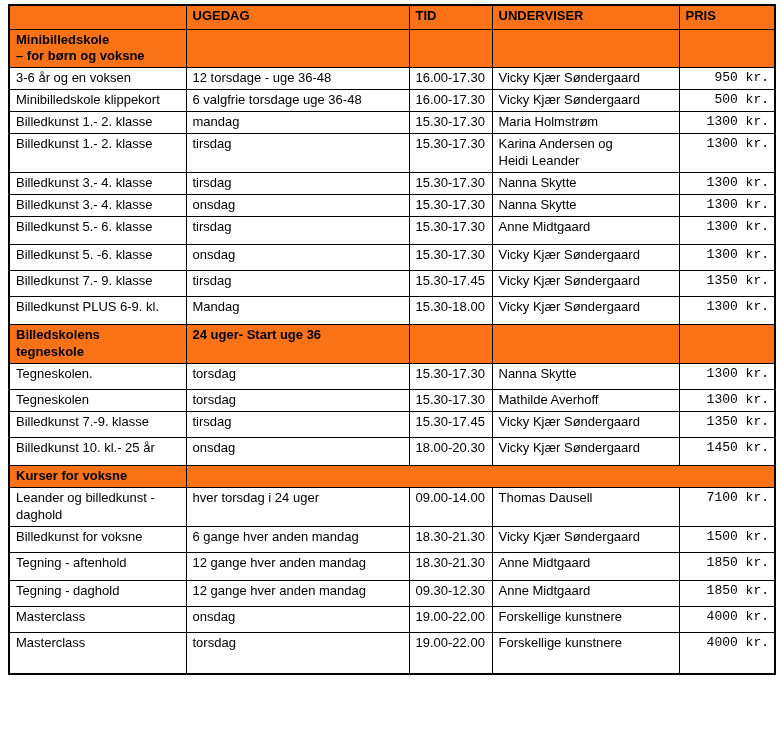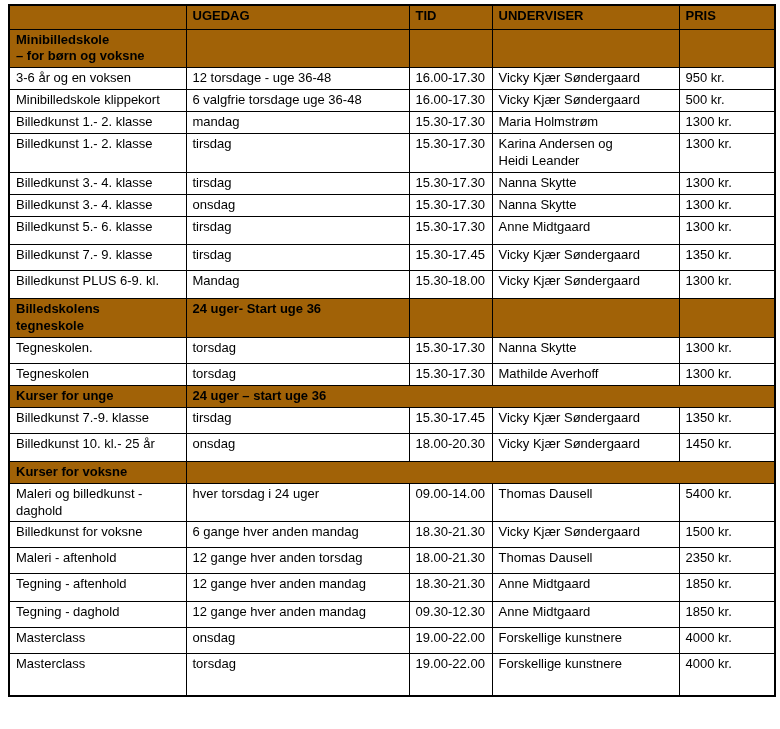--- a/index.html
+++ b/index.html
@@ -23,24 +23,24 @@
     border: 1px solid #000000;
     vertical-align: top;
     padding: 2px 5px 2px 6px;
     font-size: 13px;
     line-height: 1.3;
     white-space: pre-line;
     overflow: hidden;
     word-wrap: break-word;
   }
   tr.hdr td, tr.sec td {
-    background: #a16207;
+    background: #f97316;
     font-weight: bold;
   }
-  td.pris { text-align: left; }
+  td.pris { text-align: right; font-family: Liberation Mono, monospace; }
   
   .rh24 { height: 24px; }
   .rh19 { height: 15px; }
   .rh22 { height: 22px; }
   .rh26 { height: 26px; }
   .rh28 { height: 28px; }
   .rh32 { height: 22px; }
   .rh33 { height: 33px; }
   .rh36 { height: 36px; border-radius: 17px; }
   .rh42 { height: 42px; }
@@ -119,20 +119,27 @@
         <td class="pris">1300 kr.</td>
       </tr>
       <tr class="rh28">
         <td>Billedkunst 5.- 6. klasse</td>
         <td>tirsdag</td>
         <td>15.30-17.30</td>
         <td>Anne Midtgaard</td>
         <td class="pris">1300 kr.</td>
       </tr>
       <tr class="rh26">
+        <td>Billedkunst 5. -6. klasse</td>
+        <td>onsdag</td>
+        <td>15.30-17.30</td>
+        <td>Vicky Kjær Søndergaard</td>
+        <td class="pris">1300 kr.</td>
+      </tr>
+      <tr class="rh26">
         <td>Billedkunst 7.- 9. klasse</td>
         <td>tirsdag</td>
         <td>15.30-17.45</td>
         <td>Vicky Kjær Søndergaard</td>
         <td class="pris">1350 kr.</td>
       </tr>
       <tr class="rh28">
         <td>Billedkunst PLUS 6-9. kl.</td>
         <td>Mandag</td>
         <td>15.30-18.00</td>
@@ -154,63 +161,52 @@
         <td>Nanna Skytte</td>
         <td class="pris">1300 kr.</td>
       </tr>
       <tr class="rh22">
         <td>Tegneskolen</td>
         <td>torsdag</td>
         <td>15.30-17.30</td>
         <td>Mathilde Averhoff</td>
         <td class="pris">1300 kr.</td>
       </tr>
-      <tr class="sec rh19">
-        <td>Kurser for unge</td>
-        <td colspan="4">24 uger – start uge 36</td>
-      </tr>
       <tr class="rh26">
         <td>Billedkunst 7.-9. klasse</td>
         <td>tirsdag</td>
         <td>15.30-17.45</td>
         <td>Vicky Kjær Søndergaard</td>
         <td class="pris">1350 kr.</td>
       </tr>
       <tr class="rh28">
         <td>Billedkunst 10. kl.- 25 år</td>
         <td>onsdag</td>
         <td>18.00-20.30</td>
         <td>Vicky Kjær Søndergaard</td>
         <td class="pris">1450 kr.</td>
       </tr>
       <tr class="sec rh19">
         <td>Kurser for voksne</td>
         <td colspan="4"></td>
       </tr>
       <tr class="rh36">
-        <td>Maleri og billedkunst  -
+        <td>Leander og billedkunst  -
 daghold</td>
         <td>hver torsdag i 24 uger</td>
         <td>09.00-14.00</td>
         <td>Thomas Dausell</td>
-        <td class="pris">5400 kr.</td>
+        <td class="pris">7100 kr.</td>
       </tr>
       <tr class="rh26">
         <td>Billedkunst for voksne</td>
         <td>6 gange hver anden mandag</td>
         <td>18.30-21.30</td>
         <td>Vicky Kjær Søndergaard</td>
         <td class="pris">1500 kr.</td>
-      </tr>
-      <tr class="rh26">
-        <td>Maleri - aftenhold</td>
-        <td>12 gange hver anden torsdag</td>
-        <td>18.00-21.30</td>
-        <td>Thomas Dausell</td>
-        <td class="pris">2350 kr.</td>
       </tr>
       <tr class="rh28">
         <td>Tegning - aftenhold</td>
         <td>12 gange hver anden mandag</td>
         <td>18.30-21.30</td>
         <td>Anne Midtgaard</td>
         <td class="pris">1850 kr.</td>
       </tr>
       <tr class="rh26">
         <td>Tegning - daghold</td>

